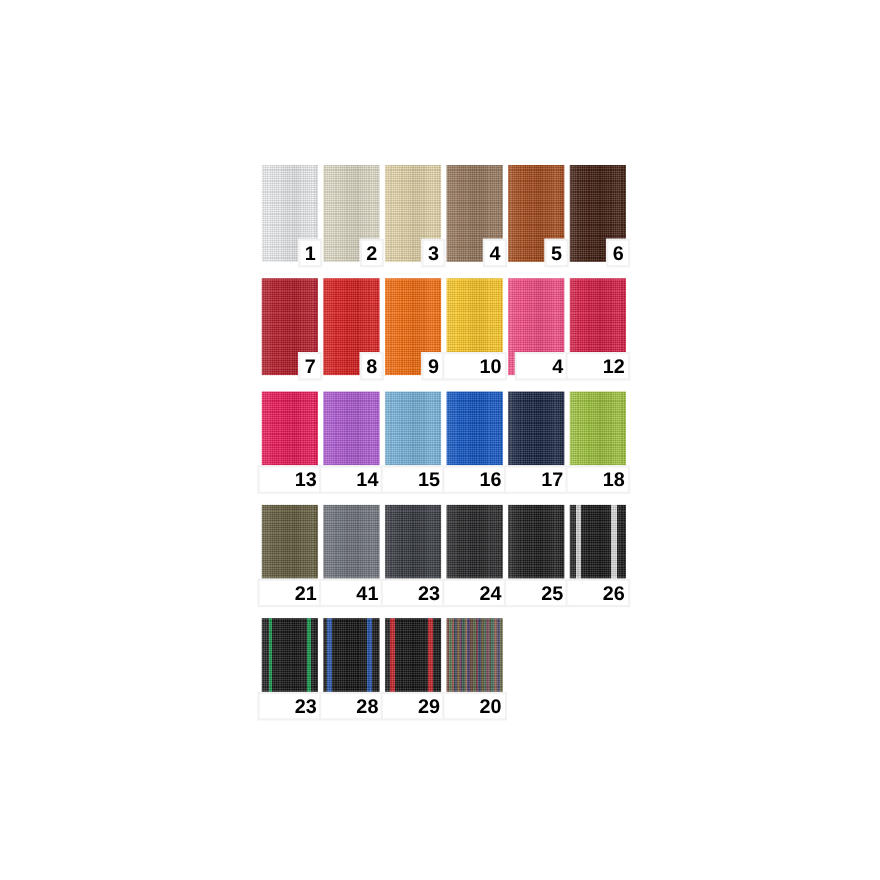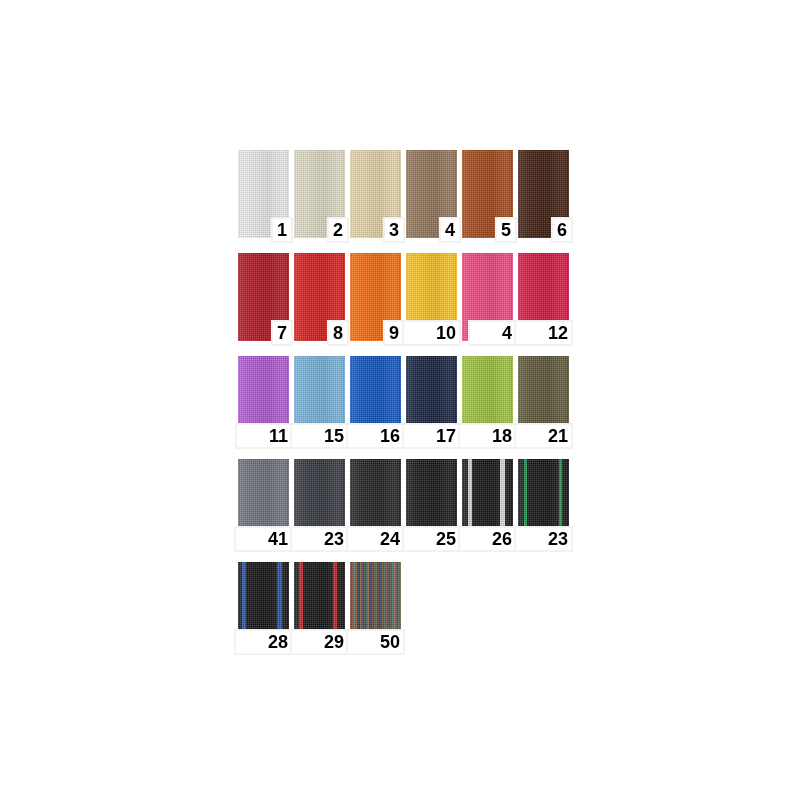--- a/index.html
+++ b/index.html
@@ -148,22 +148,26 @@
       </div>
       <div class="swatch-cell">
         <div class="swatch-color" style="background: rgb(242, 68, 127);"></div>
         <div class="swatch-label wide">4</div>
       </div>
       <div class="swatch-cell">
         <div class="swatch-color" style="background: rgb(214, 20, 63);"></div>
         <div class="swatch-label wide">12</div>
       </div>
       <div class="swatch-cell">
+        <div class="swatch-color" style="background: rgb(236, 17, 83);"></div>
+        <div class="swatch-label wide">13</div>
+      </div>
+      <div class="swatch-cell">
         <div class="swatch-color" style="background: rgb(176, 89, 214);"></div>
-        <div class="swatch-label wide">11</div>
+        <div class="swatch-label wide">14</div>
       </div>
       <div class="swatch-cell">
         <div class="swatch-color" style="background: rgb(119, 180, 221);"></div>
         <div class="swatch-label wide">15</div>
       </div>
       <div class="swatch-cell">
         <div class="swatch-color" style="background: rgb(11, 81, 196);"></div>
         <div class="swatch-label wide">16</div>
       </div>
       <div class="swatch-cell">
@@ -205,16 +209,16 @@
       <div class="swatch-cell">
         <div class="swatch-color" style="background: linear-gradient(90deg, rgb(16, 16, 16) 0%, rgb(16, 16, 16) 7%, rgb(28, 78, 168) 7%, rgb(28, 78, 168) 16%, rgb(16, 16, 16) 16%, rgb(16, 16, 16) 77%, rgb(28, 78, 168) 77%, rgb(28, 78, 168) 87%, rgb(16, 16, 16) 87%, rgb(16, 16, 16) 100%);"></div>
         <div class="swatch-label wide">28</div>
       </div>
       <div class="swatch-cell">
         <div class="swatch-color" style="background: linear-gradient(90deg, rgb(17, 17, 17) 0%, rgb(17, 17, 17) 9%, rgb(192, 26, 32) 9%, rgb(192, 26, 32) 17%, rgb(17, 17, 17) 17%, rgb(17, 17, 17) 76%, rgb(192, 26, 32) 76%, rgb(192, 26, 32) 85%, rgb(17, 17, 17) 85%, rgb(17, 17, 17) 100%);"></div>
         <div class="swatch-label wide">29</div>
       </div>
       <div class="swatch-cell">
         <div class="swatch-color" style="background: linear-gradient(90deg, rgb(110, 58, 44) 0%, rgb(110, 58, 44) 5%, rgb(74, 106, 74) 5%, rgb(74, 106, 74) 10%, rgb(138, 74, 58) 10%, rgb(138, 74, 58) 14%, rgb(47, 58, 82) 14%, rgb(47, 58, 82) 19%, rgb(122, 90, 58) 19%, rgb(122, 90, 58) 23%, rgb(90, 58, 90) 23%, rgb(90, 58, 90) 28%, rgb(58, 90, 74) 28%, rgb(58, 90, 74) 33%, rgb(138, 106, 74) 33%, rgb(138, 106, 74) 37%, rgb(74, 58, 106) 37%, rgb(74, 58, 106) 42%, rgb(106, 74, 58) 42%, rgb(106, 74, 58) 47%, rgb(90, 106, 74) 47%, rgb(90, 106, 74) 52%, rgb(122, 58, 74) 52%, rgb(122, 58, 74) 56%, rgb(58, 74, 106) 56%, rgb(58, 74, 106) 61%, rgb(106, 90, 58) 61%, rgb(106, 90, 58) 66%, rgb(74, 106, 90) 66%, rgb(74, 106, 90) 70%, rgb(122, 74, 90) 70%, rgb(122, 74, 90) 75%, rgb(90, 74, 58) 75%, rgb(90, 74, 58) 80%, rgb(58, 106, 90) 80%, rgb(58, 106, 90) 85%, rgb(138, 90, 74) 85%, rgb(138, 90, 74) 90%, rgb(74, 74, 106) 90%, rgb(74, 74, 106) 95%, rgb(106, 106, 74) 95%, rgb(106, 106, 74) 100%);"></div>
-        <div class="swatch-label wide">50</div>
+        <div class="swatch-label wide">20</div>
       </div>
     </div>
 </div>
 
 </body></html>

